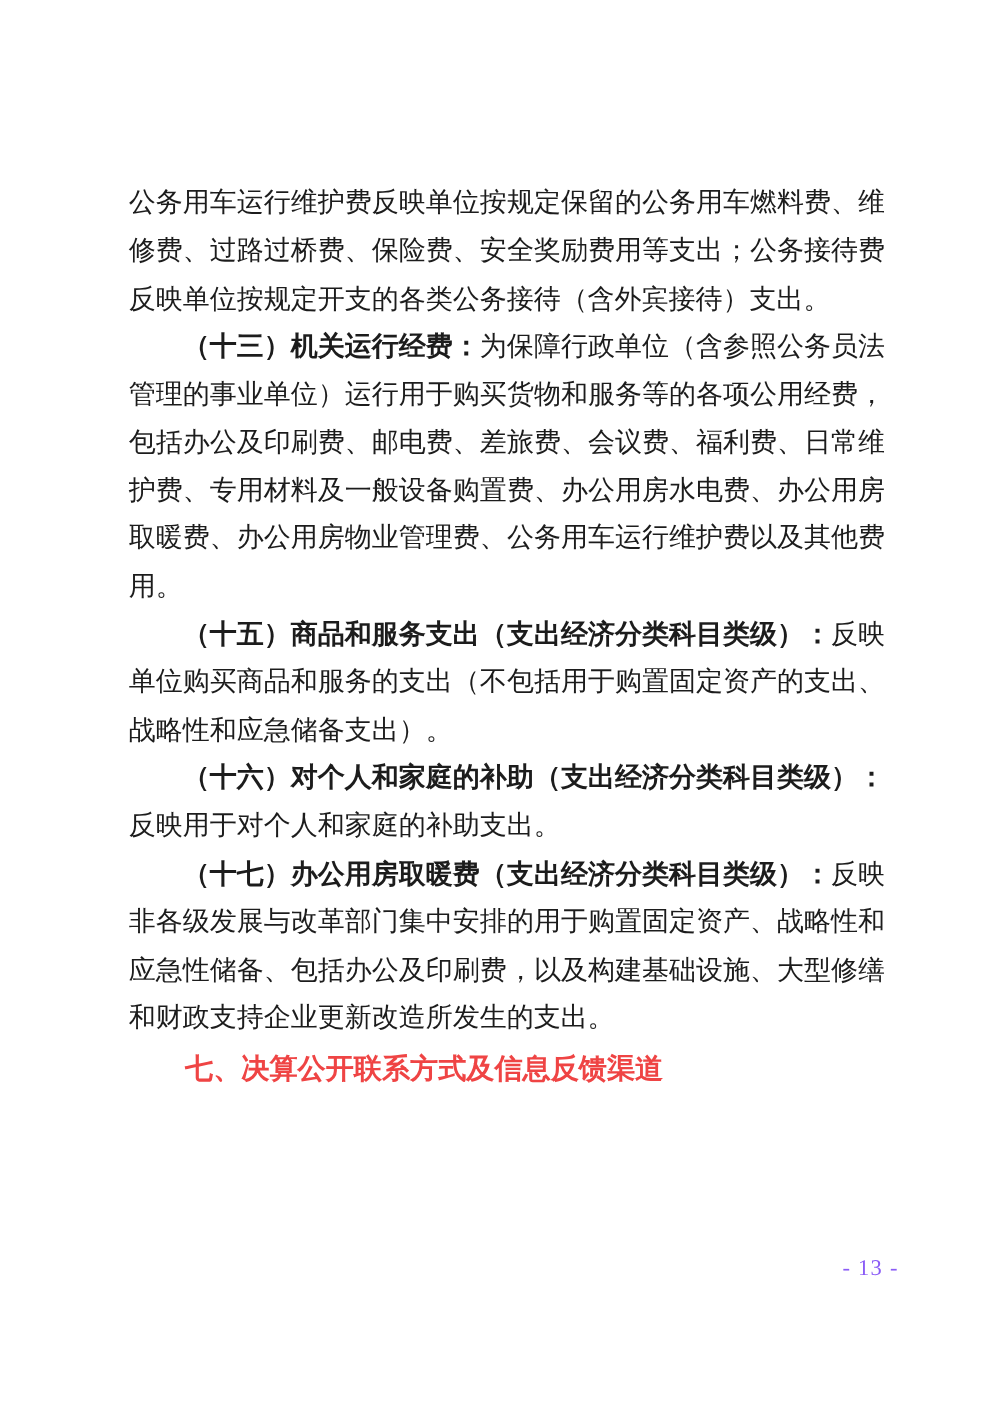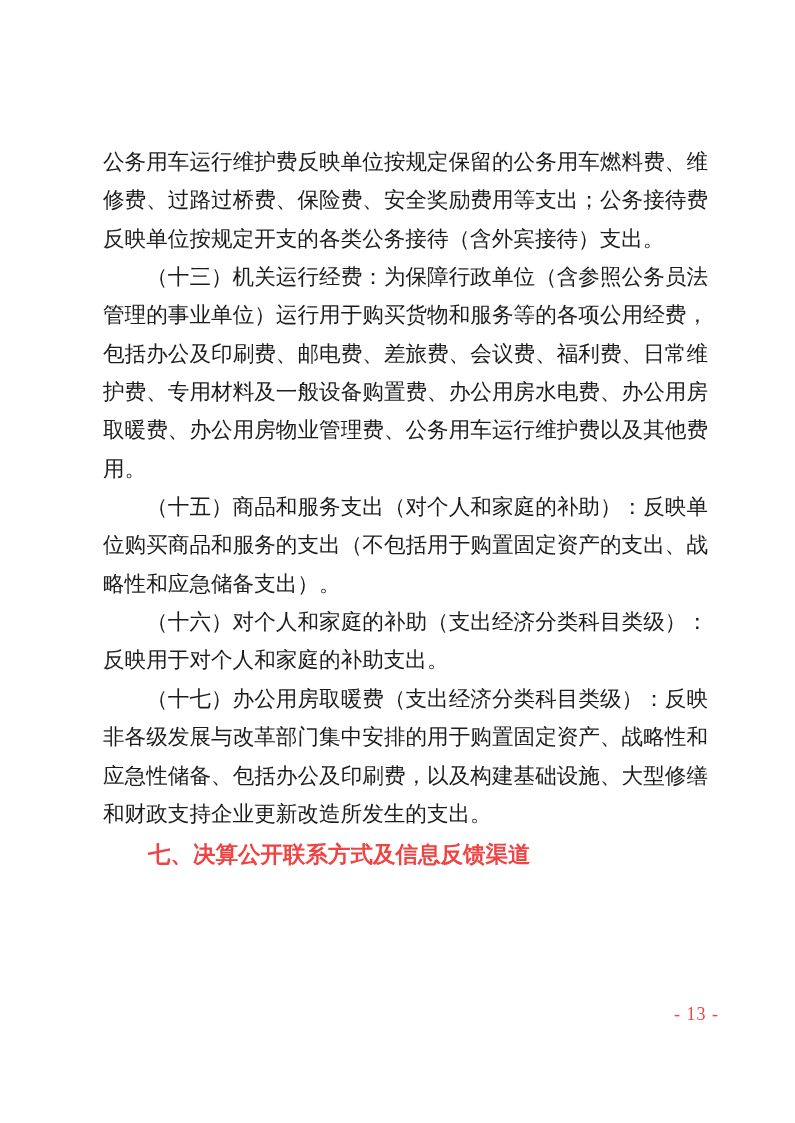--- a/index.html
+++ b/index.html
@@ -29,60 +29,60 @@
     text-justify: inter-character;
   }
   .content p {
     margin: 0;
     text-indent: 2em;
   }
   .content p.no-indent {
     text-indent: 0;
   }
   .lead {
-    font-weight: normal;
+    font-weight: bold;
     margin-top: 28px;
   }
   .section-heading {
     margin: 4px 0 0 0;
     font-family: Liberation Mono, monospace;
     font-weight: bold;
     font-size: 22.5px;
     line-height: 38px;
     text-indent: 2em;
     text-align: left;
     color: #ef4444;
   }
   .page-number {
     position: absolute;
     top: 1004px;
     right: 123px;
     font-family: "Liberation Serif", serif;
     font-size: 18px;
     letter-spacing: 1px;
-    color: #ef4444;
+    color: #8b5cf6;
   }
 </style>
 </head>
 <body>
 
 <div class="page">
   <div class="content">
 
     <p class="no-indent">
       <span>公务用车运行维护费反映单位按规定保留的公务用车燃料费、维修费、过路过桥费、保险费、安全奖励费用等支出；公务接待费反映单位按规定开支的各类公务接待（含外宾接待）支出。</span>
     </p>
 
     <p>
       <b class="lead">（十三）机关运行经费：</b><span>为保障行政单位（含参照公务员法管理的事业单位）运行用于购买货物和服务等的各项公用经费，包括办公及印刷费、邮电费、差旅费、会议费、福利费、日常维护费、专用材料及一般设备购置费、办公用房水电费、办公用房取暖费、办公用房物业管理费、公务用车运行维护费以及其他费用。</span>
     </p>
 
 
     <p>
-      <b class="lead">（十五）商品和服务支出（对个人和家庭的补助）：</b><span>反映单位购买商品和服务的支出（不包括用于购置固定资产的支出、战略性和应急储备支出）。</span>
+      <b class="lead">（十五）商品和服务支出（支出经济分类科目类级）：</b><span>反映单位购买商品和服务的支出（不包括用于购置固定资产的支出、战略性和应急储备支出）。</span>
     </p>
 
     <p>
       <b class="lead">（十六）对个人和家庭的补助（支出经济分类科目类级）：</b><span>反映用于对个人和家庭的补助支出。</span>
     </p>
 
     <p>
       <b class="lead">（十七）办公用房取暖费（支出经济分类科目类级）：</b><span>反映非各级发展与改革部门集中安排的用于购置固定资产、战略性和应急性储备、包括办公及印刷费，以及构建基础设施、大型修缮和财政支持企业更新改造所发生的支出。</span>
     </p>
 

